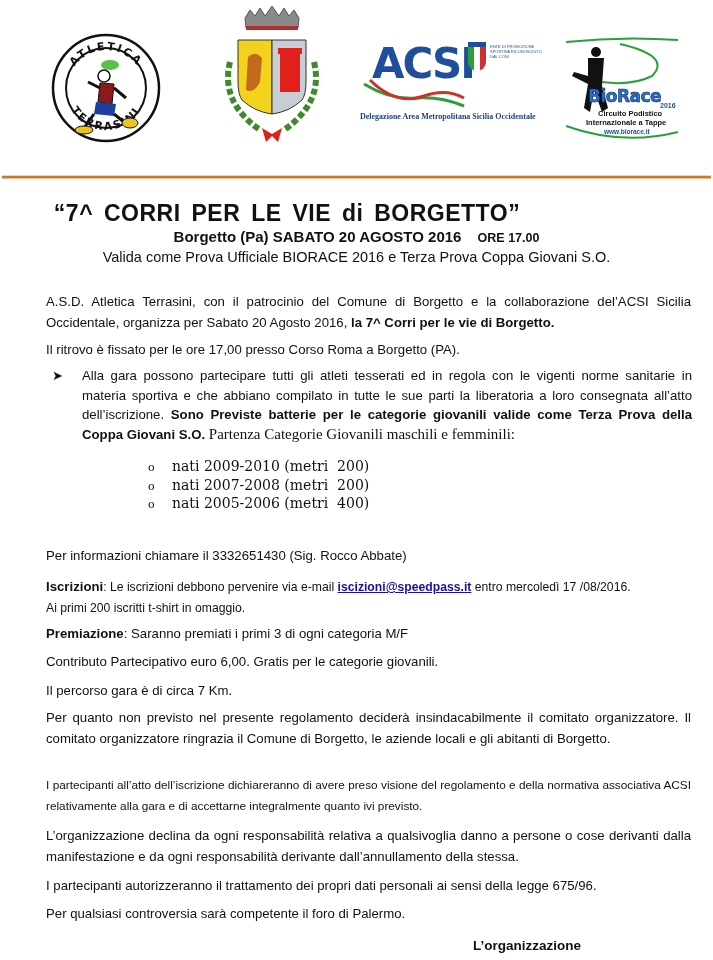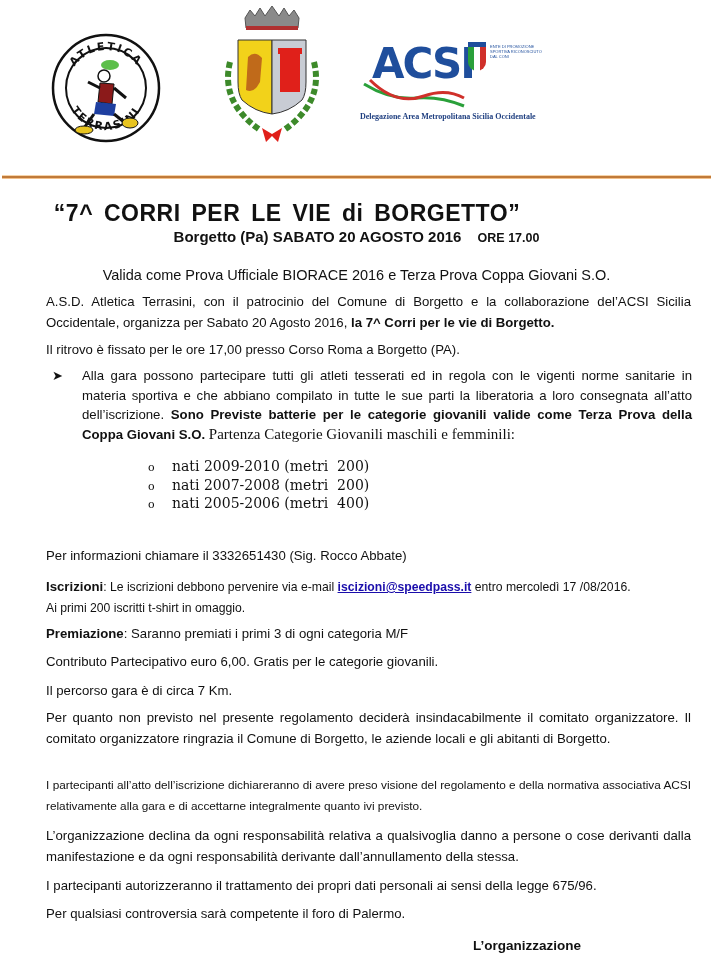--- a/index.html
+++ b/index.html
@@ -3,21 +3,21 @@
 <meta charset="utf-8">
 <style>
   html, body { margin: 0; padding: 0; background: #ffffff; }
   body { width: 713px; height: 960px; position: relative; overflow: hidden; font-family: "Liberation Sans", sans-serif; color: #111; }
   .logos { position: absolute; left: 0; top: 0; width: 713px; height: 165px; }
   .logo { position: absolute; }
   .divider { position: absolute; left: 2px; top: 176px; width: 709px; height: 2px; background: #c07a3a; box-shadow: 0 1px 0 #f2c08a, 0 -1px 0 #f6d3a8; }
   .title { position: absolute; left: 0; top: 200px; width: 574px; text-align: center; font-size: 23px; font-weight: bold; letter-spacing: 0.5px; word-spacing: 4px; }
   .subtitle { position: absolute; left: 0; top: 228px; width: 713px; text-align: center; font-size: 15px; font-weight: bold; }
   .subtitle .small { font-size: 12.5px; padding-left: 12px; }
-  .valid { position: absolute; left: 0; top: 249px; width: 713px; text-align: center; font-size: 14.5px; margin-top: 18px; }
+  .valid { position: absolute; left: 0; top: 249px; width: 713px; text-align: center; font-size: 14.5px; }
   .para { position: absolute; left: 46px; width: 645px; font-size: 13.2px; line-height: 20.5px; text-align: justify; }
   .para.sm { font-size: 11.8px; }
   .bullet { position: absolute; left: 52px; top: 366px; width: 640px; font-size: 13.2px; line-height: 19.5px; }
   .bullet .arrow { position: absolute; left: 0; top: 0; font-size: 13px; }
   .bullet .btext { margin-left: 30px; text-align: justify; }
   .serif { font-family: "Liberation Serif", "DejaVu Serif", serif; font-size: 15px; }
   .sublist { position: absolute; left: 148px; top: 458px; font-family: "DejaVu Serif", serif; font-size: 14px; line-height: 17.5px; }
   .sublist .row { white-space: pre; }
   .sublist .o { display: inline-block; width: 24px; font-size: 11px; }
   .link { color: #1a0dab; text-decoration: underline; font-weight: bold; }
@@ -64,20 +64,34 @@
     <div style="position:absolute;left:12px;top:0;font-family:'DejaVu Sans',sans-serif;font-weight:bold;font-size:42px;color:#1f4e9c;letter-spacing:-2px;line-height:48px">ACSI</div>
     <svg style="position:absolute;left:0;top:30px" width="110" height="40" viewBox="0 0 110 40">
       <path d="M4,14 Q30,30 56,28 Q80,26 104,36" stroke="#2aa03a" stroke-width="3" fill="none"></path>
       <path d="M10,10 Q36,36 64,26 Q86,18 104,28" stroke="#d0302a" stroke-width="3" fill="none"></path>
     </svg>
     <div style="position:absolute;left:108px;top:2px;width:18px;height:24px;background:linear-gradient(90deg,#2aa03a 33%,#fff 33%,#fff 66%,#d0302a 66%);border-top:5px solid #1f4e9c;border-radius:0 0 9px 9px"></div>
     <div style="position:absolute;left:130px;top:4px;width:55px;font-size:4px;color:#1f4e9c;line-height:5px">ENTE DI PROMOZIONE SPORTIVA RICONOSCIUTO DAL CONI</div>
     <div style="position:absolute;left:0;top:72px;width:190px;font-family:'Liberation Serif',serif;font-weight:bold;font-size:8px;color:#1f3f80;white-space:nowrap">Delegazione Area Metropolitana Sicilia Occidentale</div>
   </div>
 
+  <div class="logo" style="left:562px;top:36px;width:120px;height:105px">
+    <svg style="position:absolute;left:0;top:0" width="120" height="105" viewBox="0 0 120 105">
+      <path d="M4,6 Q60,0 116,4" stroke="#2aa03a" stroke-width="2" fill="none"></path>
+      <path d="M58,8 Q110,20 90,40 Q70,50 40,46" stroke="#2aa03a" stroke-width="2" fill="none"></path>
+      <path d="M4,90 Q60,110 116,96" stroke="#2aa03a" stroke-width="2" fill="none"></path>
+      <circle cx="34" cy="16" r="5" fill="#111"></circle>
+      <path d="M26,22 L42,22 L40,50 L46,72 L40,76 L32,54 L28,76 L22,72 L26,48 L10,40 L12,36 L26,40 Z" fill="#111"></path>
+    </svg>
+    <div style="position:absolute;left:26px;top:50px;font-family:'DejaVu Sans',sans-serif;font-weight:bold;font-size:17px;color:#2a6fd0;-webkit-text-stroke:0.6px #0c2a5a;letter-spacing:-0.5px">BioRace</div>
+    <div style="position:absolute;left:98px;top:66px;font-size:7px;color:#1f4e9c;font-weight:bold">2016</div>
+    <div style="position:absolute;left:36px;top:73px;font-size:7.5px;font-weight:bold;color:#111">Circuito Podistico</div>
+    <div style="position:absolute;left:24px;top:82px;font-size:7.5px;font-weight:bold;color:#111">Internazionale a Tappe</div>
+    <div style="position:absolute;left:42px;top:92px;font-size:6.5px;font-weight:bold;color:#1f4e9c">www.biorace.it</div>
+  </div>
 </div>
 
 <div class="divider"></div>
 
 <div class="title">“7^ CORRI PER LE VIE di BORGETTO”</div>
 <div class="subtitle"><span>Borgetto (Pa) SABATO 20 AGOSTO 2016 </span><span class="small">ORE 17.00</span></div>
 <div class="valid">Valida come Prova Ufficiale BIORACE 2016 e Terza Prova Coppa Giovani S.O.</div>
 
 <div class="para" style="top:292px"><span>A.S.D. Atletica Terrasini, con il patrocinio del Comune di Borgetto e la collaborazione del’ACSI Sicilia Occidentale, organizza per Sabato 20 Agosto 2016, </span><b>la 7^ Corri per le vie di Borgetto.</b></div>
 

